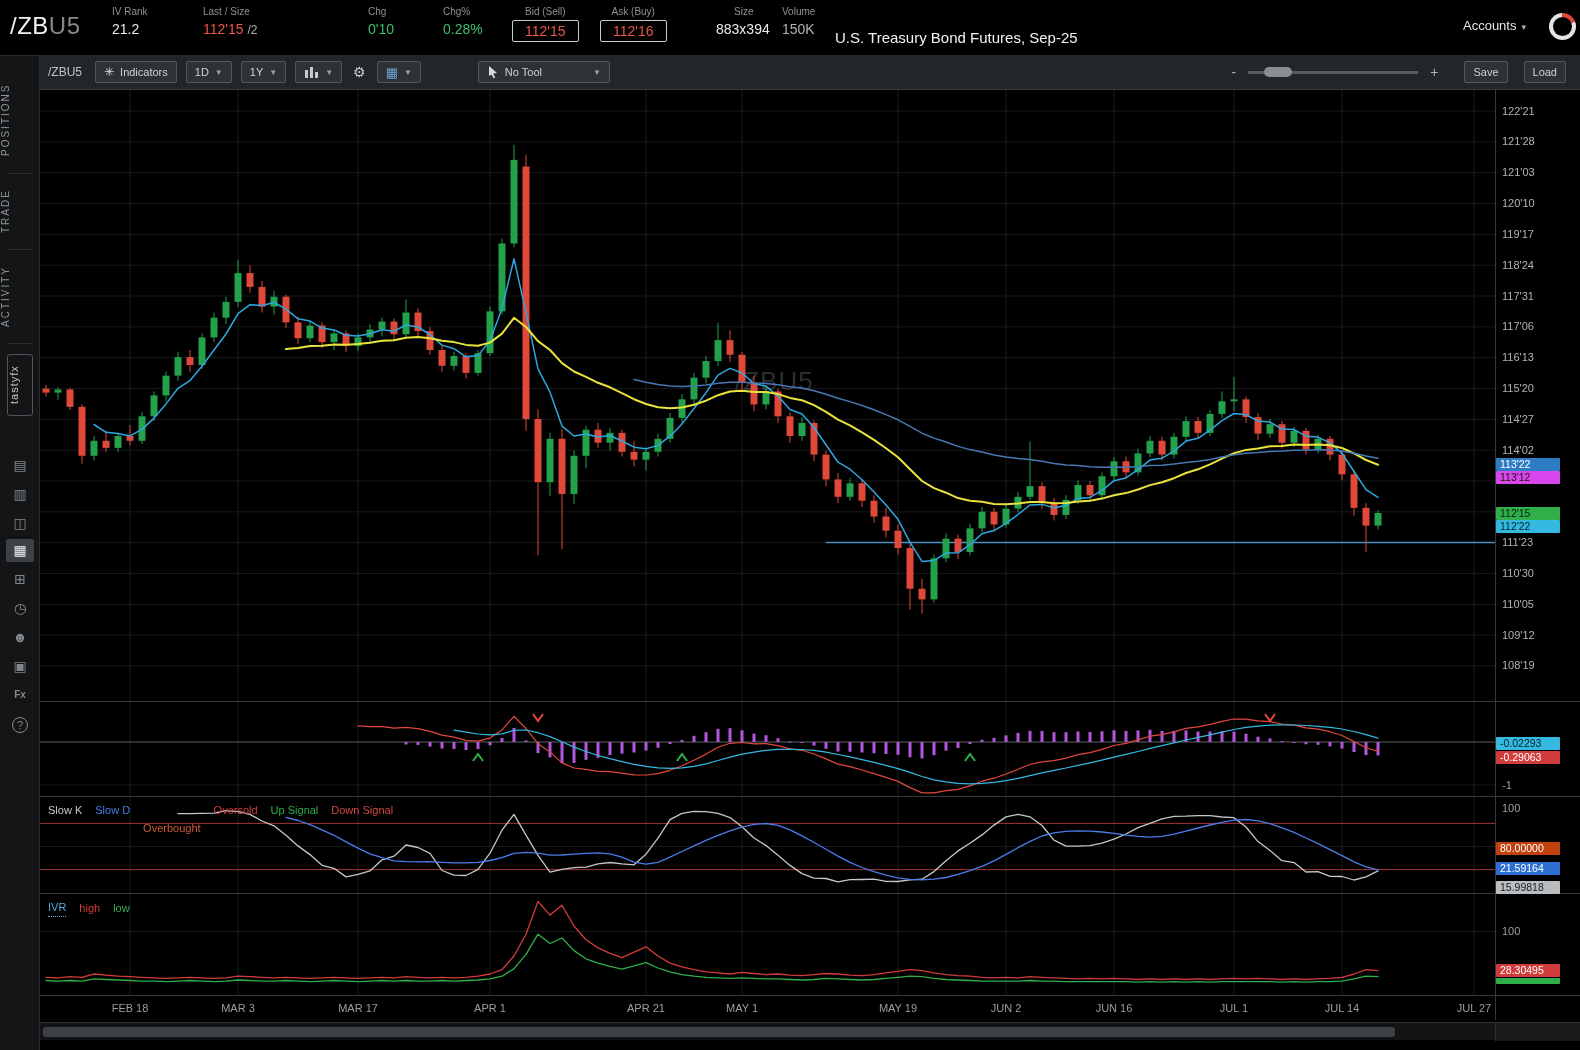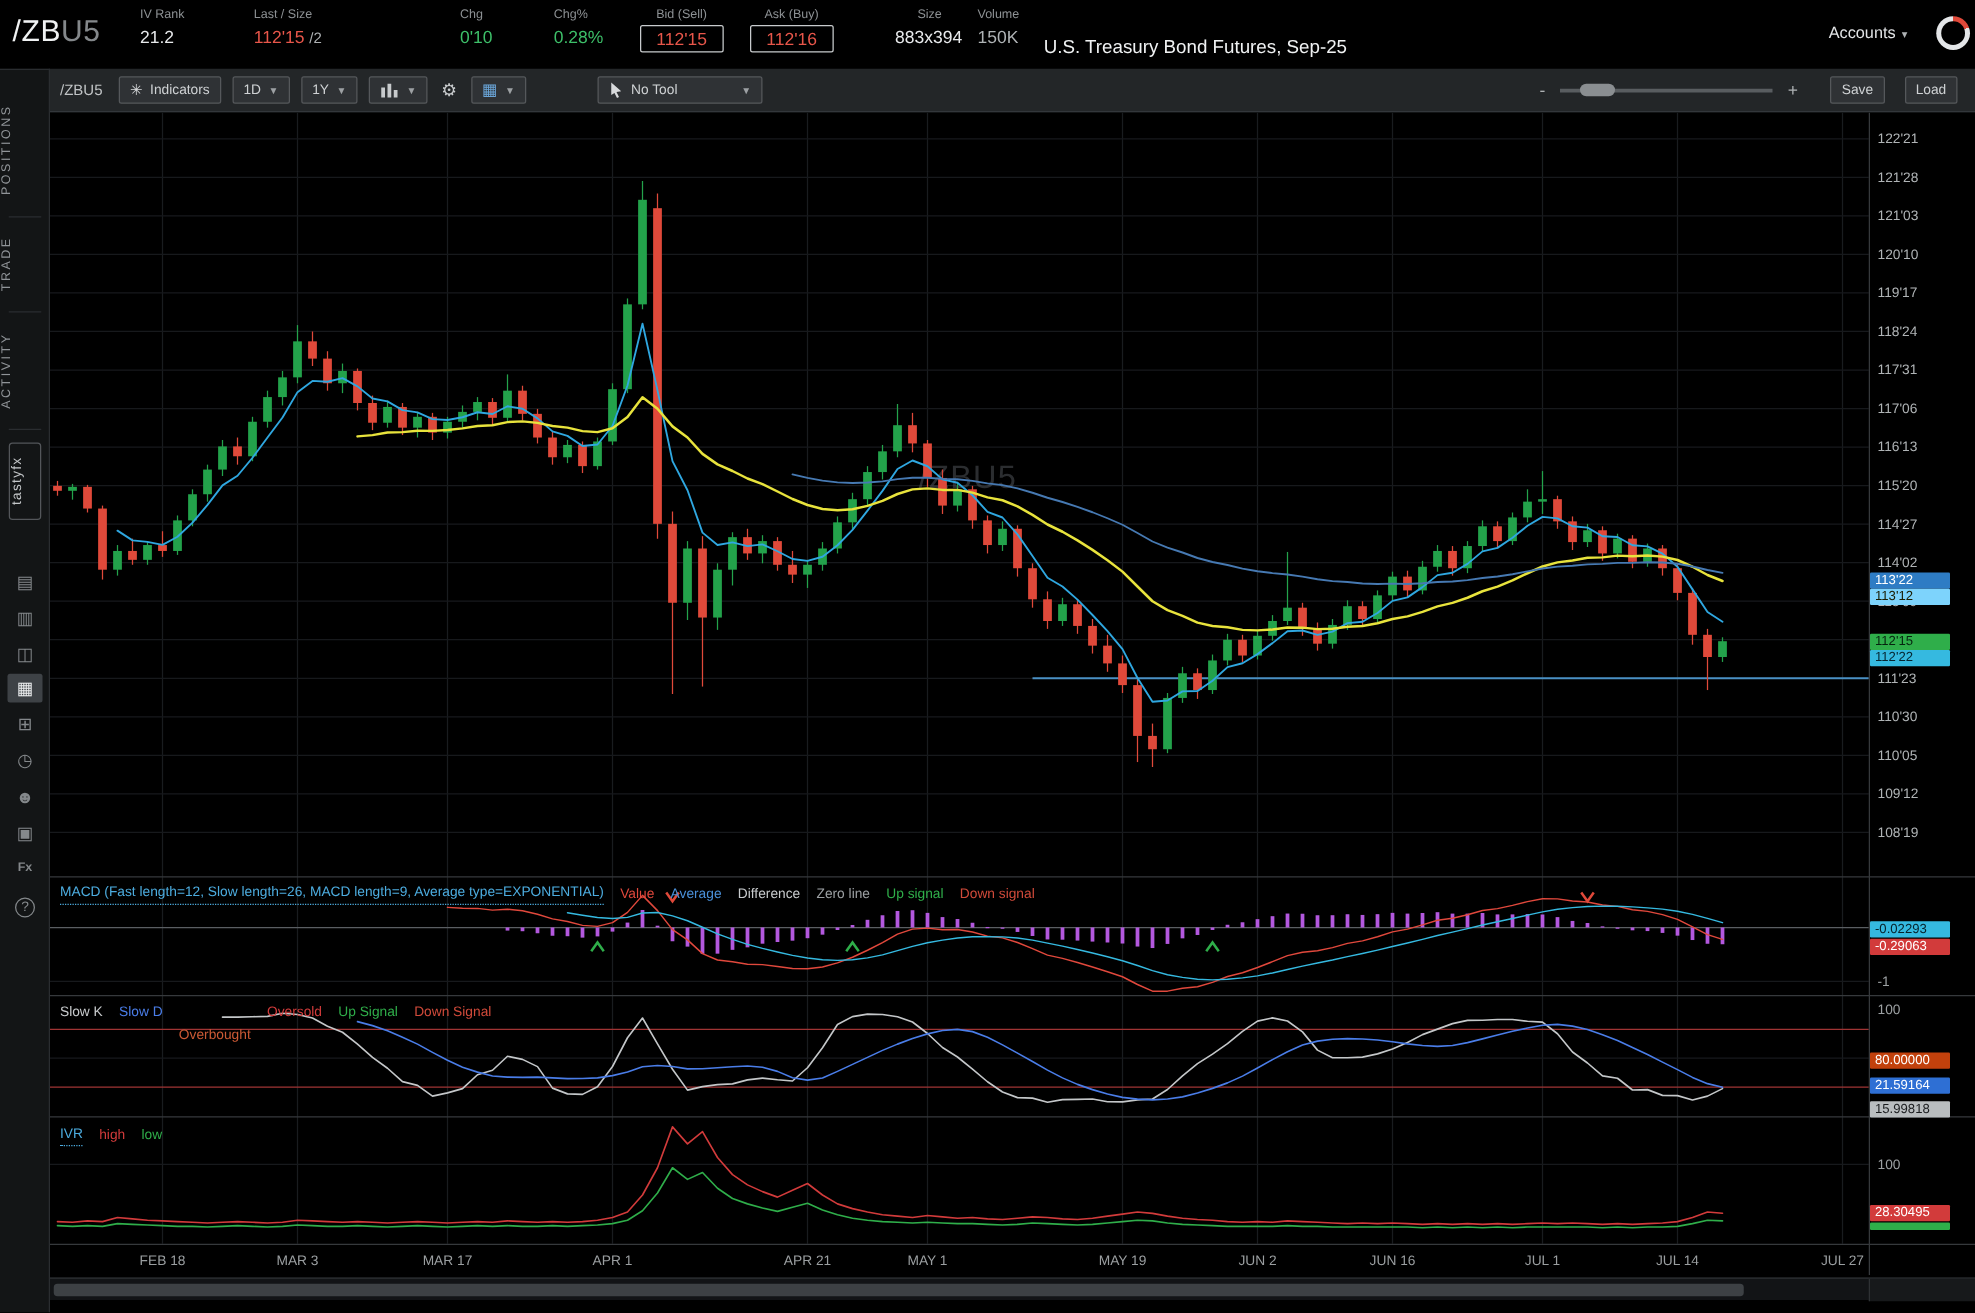--- a/index.html
+++ b/index.html
@@ -636,46 +636,37 @@
           <text x="702" y="922" fill="#9a9ea0" font-size="11" text-anchor="middle">MAY 1</text>
           <text x="858" y="922" fill="#9a9ea0" font-size="11" text-anchor="middle">MAY 19</text>
           <text x="966" y="922" fill="#9a9ea0" font-size="11" text-anchor="middle">JUN 2</text>
           <text x="1074" y="922" fill="#9a9ea0" font-size="11" text-anchor="middle">JUN 16</text>
           <text x="1194" y="922" fill="#9a9ea0" font-size="11" text-anchor="middle">JUL 1</text>
           <text x="1302" y="922" fill="#9a9ea0" font-size="11" text-anchor="middle">JUL 14</text>
           <text x="1434" y="922" fill="#9a9ea0" font-size="11" text-anchor="middle">JUL 27</text>
         </g>
       </svg>
 
-    <div id="legend-macd" class="legend hlegend" style="left:8px;top:617px">
-        <span class="du" style="color: rgb(76, 172, 223);">MACD (Fast length=12, Slow length=26, MACD length=9, Average type=EXPONENTIAL)</span>
-        <span style="color: rgb(224, 72, 60);">Value</span>
-        <span style="color: rgb(74, 144, 217);">Average</span>
-        <span style="color: rgb(200, 203, 205);">Difference</span>
-        <span style="color: rgb(156, 160, 163);">Zero line</span>
-        <span style="color: rgb(47, 174, 74);">Up signal</span>
-        <span style="color: rgb(208, 74, 58);">Down signal</span>
-      </div>
     <div id="legend-stoch" class="legend hlegend" style="left:8px;top:712px">
         <span style="color: rgb(200, 203, 205);">Slow K</span>
         <span style="color: rgb(74, 125, 232);">Slow D</span>
         <span style="color: rgb(204, 90, 53); margin-top: 36px;">Overbought</span>
         <span style="color: rgb(210, 59, 59);">Oversold</span>
         <span style="color: rgb(47, 174, 74);">Up Signal</span>
         <span style="color: rgb(208, 74, 58);">Down Signal</span>
       </div>
     <div id="legend-ivr" class="legend hlegend" style="left:8px;top:810px">
         <span class="du" style="color: rgb(76, 172, 223);">IVR</span>
         <span style="color: rgb(210, 59, 59);">high</span>
         <span style="color: rgb(47, 174, 74);">low</span>
       </div>
 
     <div id="tags">
         <div class="axtag" style="top: 368.4px; background: rgb(46, 124, 196); color: rgb(255, 255, 255); height: 13px; line-height: 13px;">113'22</div>
-        <div class="axtag" style="top: 380.8px; background: #7dd3fc; color: rgb(26, 28, 0); height: 13px; line-height: 13px;">113'12</div>
+        <div class="axtag" style="top: 380.8px; background: #d946ef; color: rgb(26, 28, 0); height: 13px; line-height: 13px;">113'12</div>
         <div class="axtag" style="top: 430px; background: rgb(53, 185, 224); color: rgb(6, 37, 48); height: 13px; line-height: 13px;">112'22</div>
         <div class="axtag" style="top: 416.5px; background: rgb(47, 174, 74); color: rgb(6, 35, 15); height: 13px; line-height: 13px;">112'15</div>
         <div class="axtag" style="top: 646.5px; background: rgb(53, 185, 224); color: rgb(7, 34, 43); height: 13px; line-height: 13px;">-0.02293</div>
         <div class="axtag" style="top: 660.5px; background: rgb(210, 59, 59); color: rgb(255, 255, 255); height: 13px; line-height: 13px;">-0.29063</div>
         <div class="axtag" style="top: 752px; background: #c2410c; color: rgb(255, 255, 255); height: 13px; line-height: 13px;">80.00000</div>
         <div class="axtag" style="top: 771.9px; background: rgb(46, 111, 212); color: rgb(255, 255, 255); height: 13px; line-height: 13px;">21.59164</div>
         <div class="axtag" style="top: 791px; background: rgb(185, 189, 191); color: rgb(26, 28, 30); height: 13px; line-height: 13px;">15.99818</div>
         <div class="axtag" style="top: 874.1px; background: rgb(210, 59, 59); color: rgb(255, 255, 255); height: 13px; line-height: 13px;">28.30495</div>
         <div class="axtag" style="top: 888.1px; background: rgb(47, 174, 74); color: rgb(255, 255, 255); height: 6px; line-height: 6px;"></div>
       </div>

